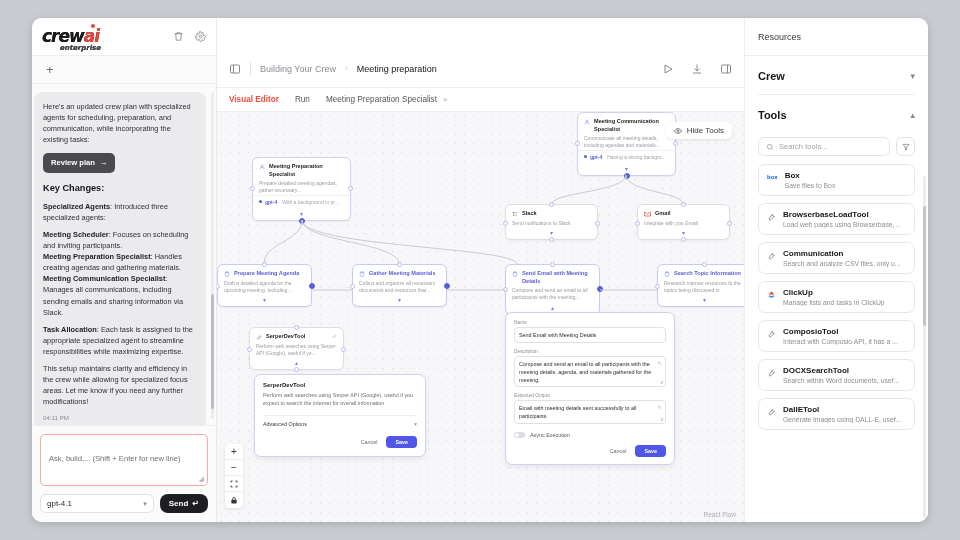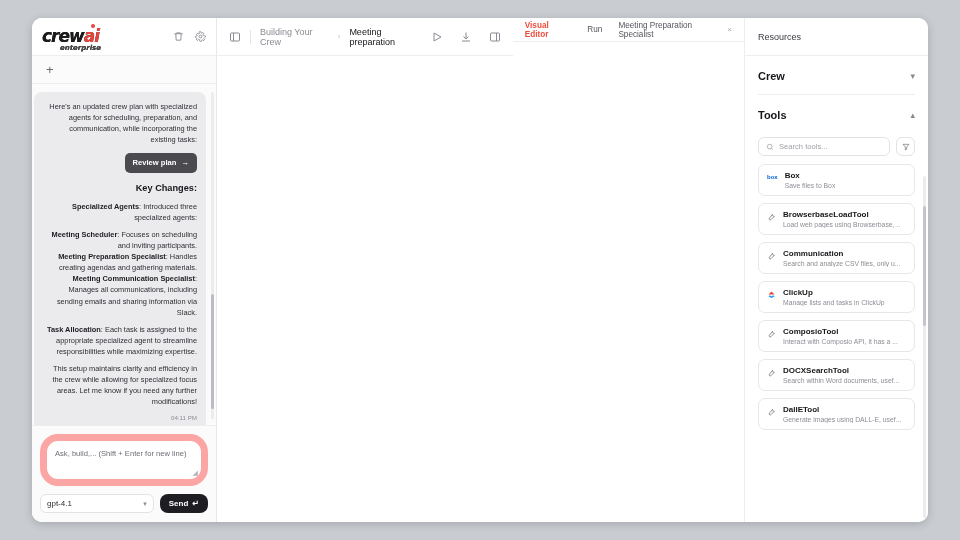--- a/index.html
+++ b/index.html
@@ -51,21 +51,20 @@
   .chat-top-icons { margin-left: auto; display: flex; gap: 11px; align-items: center; }
   .ico { color: #8b8b93; display: inline-flex; align-items: center; justify-content: center; }
   .chat-newrow {
     height: 28px; display: flex; align-items: center; padding: 0 14px;
     background:#fbfbfb; border-bottom: 1px solid #eeeef1;
     color:#6b6b73; font-size: 13px;
   }
   .chat-scroll {
     flex: 1; overflow: hidden; position: relative;
     padding: 8px 10px 4px 2px;
-    text-align: right;
   }
   .bubble {
     background: #ebebee; border-radius: 8px;
     padding: 9px 9px 8px 9px;
     font-size: 7.4px; line-height: 1.5; color: #2e2e33;
   }
   .bubble p { margin-bottom: 6px; }
   .bubble b { font-weight: 700; color:#1d1d22; }
   .rev-btn {
     display: inline-flex; align-items: center; gap: 5px;
@@ -75,37 +74,37 @@
   }
   .kc { font-size: 9.2px; font-weight: 700; color:#16161a; margin: 2px 0 5px 0; }
   .ts { font-size: 6.2px; color:#8d8d95; margin-top: 5px; }
   .chat-track {
     position: absolute; right: 2px; top: 8px; bottom: 6px; width: 3px;
     background: #ececef; border-radius: 2px;
   }
   .chat-thumb { position:absolute; right:2px; top: 210px; width:3px; height:115px; background:#bcbcc4; border-radius:2px; }
   .composer { padding: 8px 8px 9px 8px; border-top: 1px solid #eeeef1; background:#fbfbfb; }
   .ta {
-    height: 52px; background:#fff; border:7px solid #fca5a5; border-radius: 18px;
-    font-size: 7.6px; color:#6d6d75; padding: 8px 8px; position: relative;
+    height: 52px; background:#fff; border:1px solid #fca5a5; border-radius: 5px;
+    font-size: 7.6px; color:#6d6d75; padding: 19px 8px; position: relative;
   }
   .ta .grip { position:absolute; right:3px; bottom:2px; color:#b6b6bd; font-size:7px; }
   .composer-row { display:flex; align-items:center; margin-top: 8px; gap: 6px; }
   .model-sel {
     flex:1; height: 19px; background:#fff; border:1px solid #e2e2e7; border-radius: 6px;
     display:flex; align-items:center; padding: 0 6px; font-size: 8px; color:#2e2e33;
   }
   .model-sel .cv { margin-left:auto; color:#8b8b93; font-size: 7px; }
   .send-btn {
     height: 19px; background:#1d1d22; color:#fff; border-radius: 8px;
     display:flex; align-items:center; gap:4px; padding: 0 9px; font-size: 8px; font-weight:600;
   }
 
   
-  .center { flex: 1; display: flex; flex-direction: row; min-width: 0; }
+  .center { flex: 1; display: flex; flex-direction: column; min-width: 0; margin-top: 32px; }
   .topbar {
     height: 38px; display:flex; align-items:center; gap: 9px;
     padding: 0 12px; border-bottom: 1px solid #eeeef1; background:#fff;
   }
   .vdiv { width:1px; height:14px; background:#e4e4e8; }
   .crumb { font-size: 9px; color:#8b8b93; }
   .crumb-sep { font-size: 8px; color:#c0c0c7; }
   .crumb-cur { font-size: 9px; color:#16161a; font-weight: 400; }
   .topbar-right { margin-left:auto; display:flex; align-items:center; gap: 17px; }
   .tabbar {

